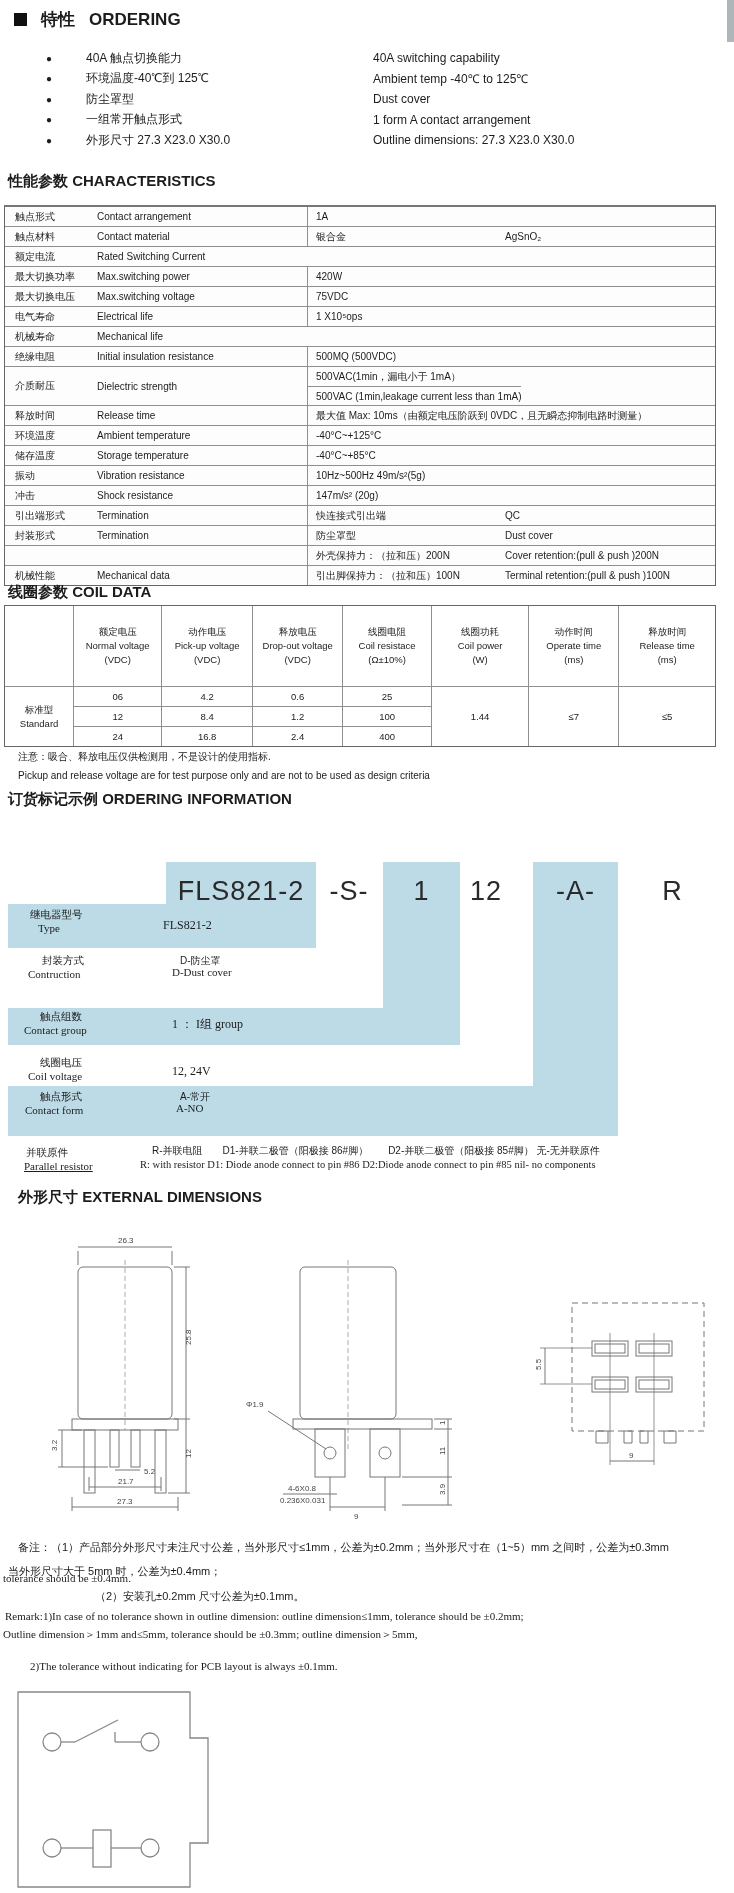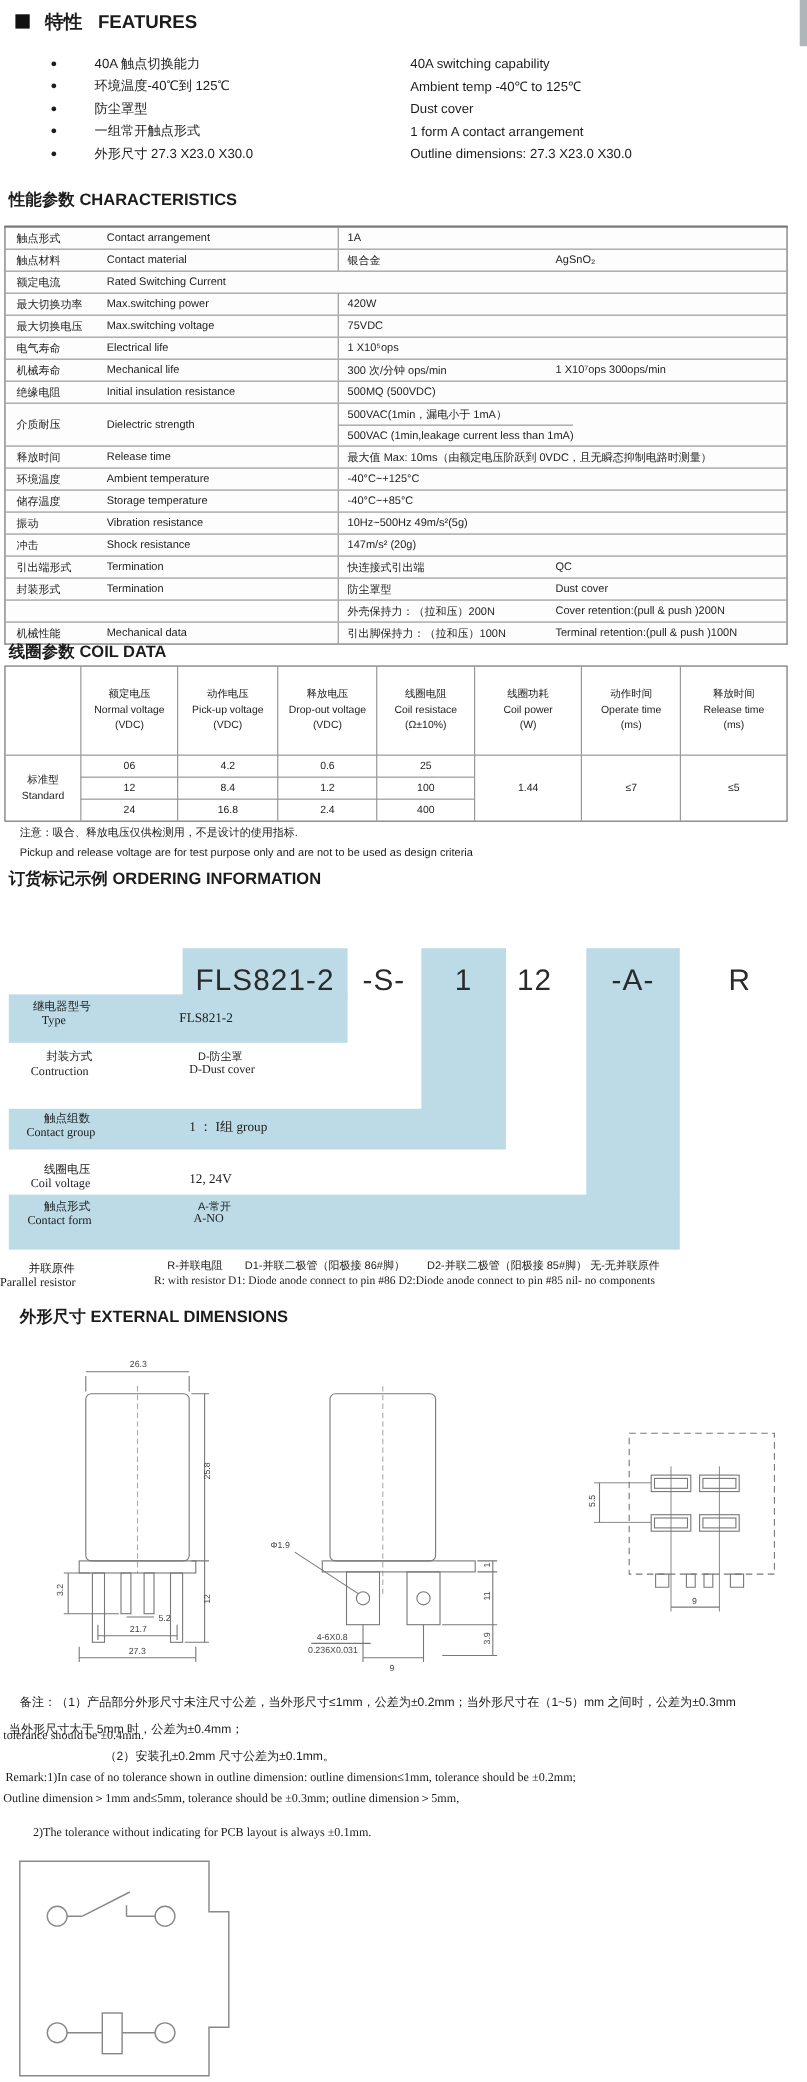--- a/index.html
+++ b/index.html
@@ -56,21 +56,21 @@
   .scroll-nub{top:0;left:727px;width:7px;height:42px;background:#aeb6ba;}
 </style>
 </head>
 <body>
 
 <div class="page">
 
   <div class="abs feat-title">
     <span class="sq"></span>
     <span>特性</span>
-    <span>FEATURES</span>
+    <span>ORDERING</span>
   </div>
   <div class="abs scroll-nub"></div>
 
   <div class="abs flist">
     <div class="frow">
       <span class="fdot">●</span>
       <span class="fcn">40A 触点切换能力</span>
       <span class="fen">40A switching capability</span>
     </div>
     <div class="frow">
@@ -134,24 +134,20 @@
     <div class="crow">
       <div class="cl1">电气寿命</div>
       <div class="cl2">Electrical life</div>
       <div class="cval">
           <span class="v1">1 X10⁵ops</span>
         </div>
     </div>
     <div class="crow">
       <div class="cl1">机械寿命</div>
       <div class="cl2">Mechanical life</div>
-      <div class="cval">
-          <span class="v1">300 次/分钟 ops/min</span>
-          <span class="v2">1 X10⁷ops 300ops/min</span>
-        </div>
     </div>
     <div class="crow">
       <div class="cl1">绝缘电阻</div>
       <div class="cl2">Initial insulation resistance</div>
       <div class="cval">
           <span class="v1">500MQ (500VDC)</span>
         </div>
     </div>
     <div class="crow dbl">
       <div class="cl1">介质耐压</div>
@@ -328,21 +324,21 @@
     <div class="olab-cn" style="left:40px;top:216px;">线圈电压</div>
     <div class="olab-en" style="left:28px;top:230px;">Coil voltage</div>
     <div class="oval" style="left:172px;top:224px;">12, 24V</div>
 
     <div class="olab-cn" style="left:40px;top:250px;">触点形式</div>
     <div class="olab-en" style="left:25px;top:264px;">Contact form</div>
     <div class="oval-cn" style="left:180px;top:250px;">A-常开</div>
     <div class="oval" style="left:176px;top:262px;font-size:11px;">A-NO</div>
 
     <div class="olab-cn" style="left:26px;top:306px;">并联原件</div>
-    <div class="olab-en" style="left:0;top:320px;">Parallel resistor</div>
+    <div class="olab-en" style="left:24px;top:320px;text-decoration:underline;">Parallel resistor</div>
     <div class="oval-cn" style="left:140px;top:304px;padding-left:12px;">R-并联电阻　　D1-并联二极管（阳极接 86#脚）　　D2-并联二极管（阳极接 85#脚） 无-无并联原件</div>
     <div class="oval" style="left:140px;top:319px;font-size:10.5px;">R: with resistor D1: Diode anode connect to pin #86 D2:Diode anode connect to pin #85 nil- no components</div>
   </div>
 
   <div class="abs sec-title" style="top:1188px;left:18px;">外形尺寸 EXTERNAL DIMENSIONS</div>
 
   <svg class="abs" style="top:1215px;left:0;" width="734" height="310" viewBox="0 0 734 310">
     <g stroke="#777" stroke-width="1" fill="none">
 
       <line x1="78" y1="36" x2="78" y2="50"></line>

